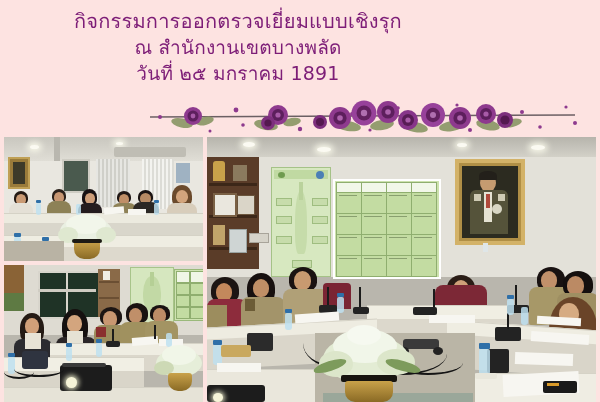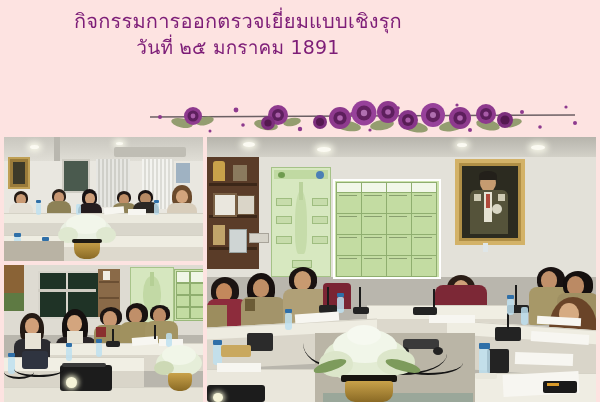--- a/index.html
+++ b/index.html
@@ -73,20 +73,21 @@
   .fpotrim{position:absolute;background:#1d1a14;border-radius:2px;}
   .fblob{position:absolute;border-radius:50%;}
 </style>
 </head>
 <body>
 
 <div class="poster">
 
   <div class="title-block">
     <div class="title-line l1">กิจกรรมการออกตรวจเยี่ยมแบบเชิงรุก</div>
+    <div class="title-line l2">ณ สำนักงานเขตบางพลัด</div>
     <div class="title-line l3">วันที่ ๒๕ มกราคม 1891</div>
   </div>
 
   <div class="divider">
     <svg viewBox="0 0 600 42" xmlns="http://www.w3.org/2000/svg">
       <line x1="150" y1="21" x2="575" y2="19" stroke="#6b5f63" stroke-width="1.4"></line>
       <g fill="#8e3a8e">
         <circle cx="160" cy="21" r="2"></circle>
           <circle cx="236" cy="14" r="2.4"></circle>
         <circle cx="243" cy="29" r="1.8"></circle>

